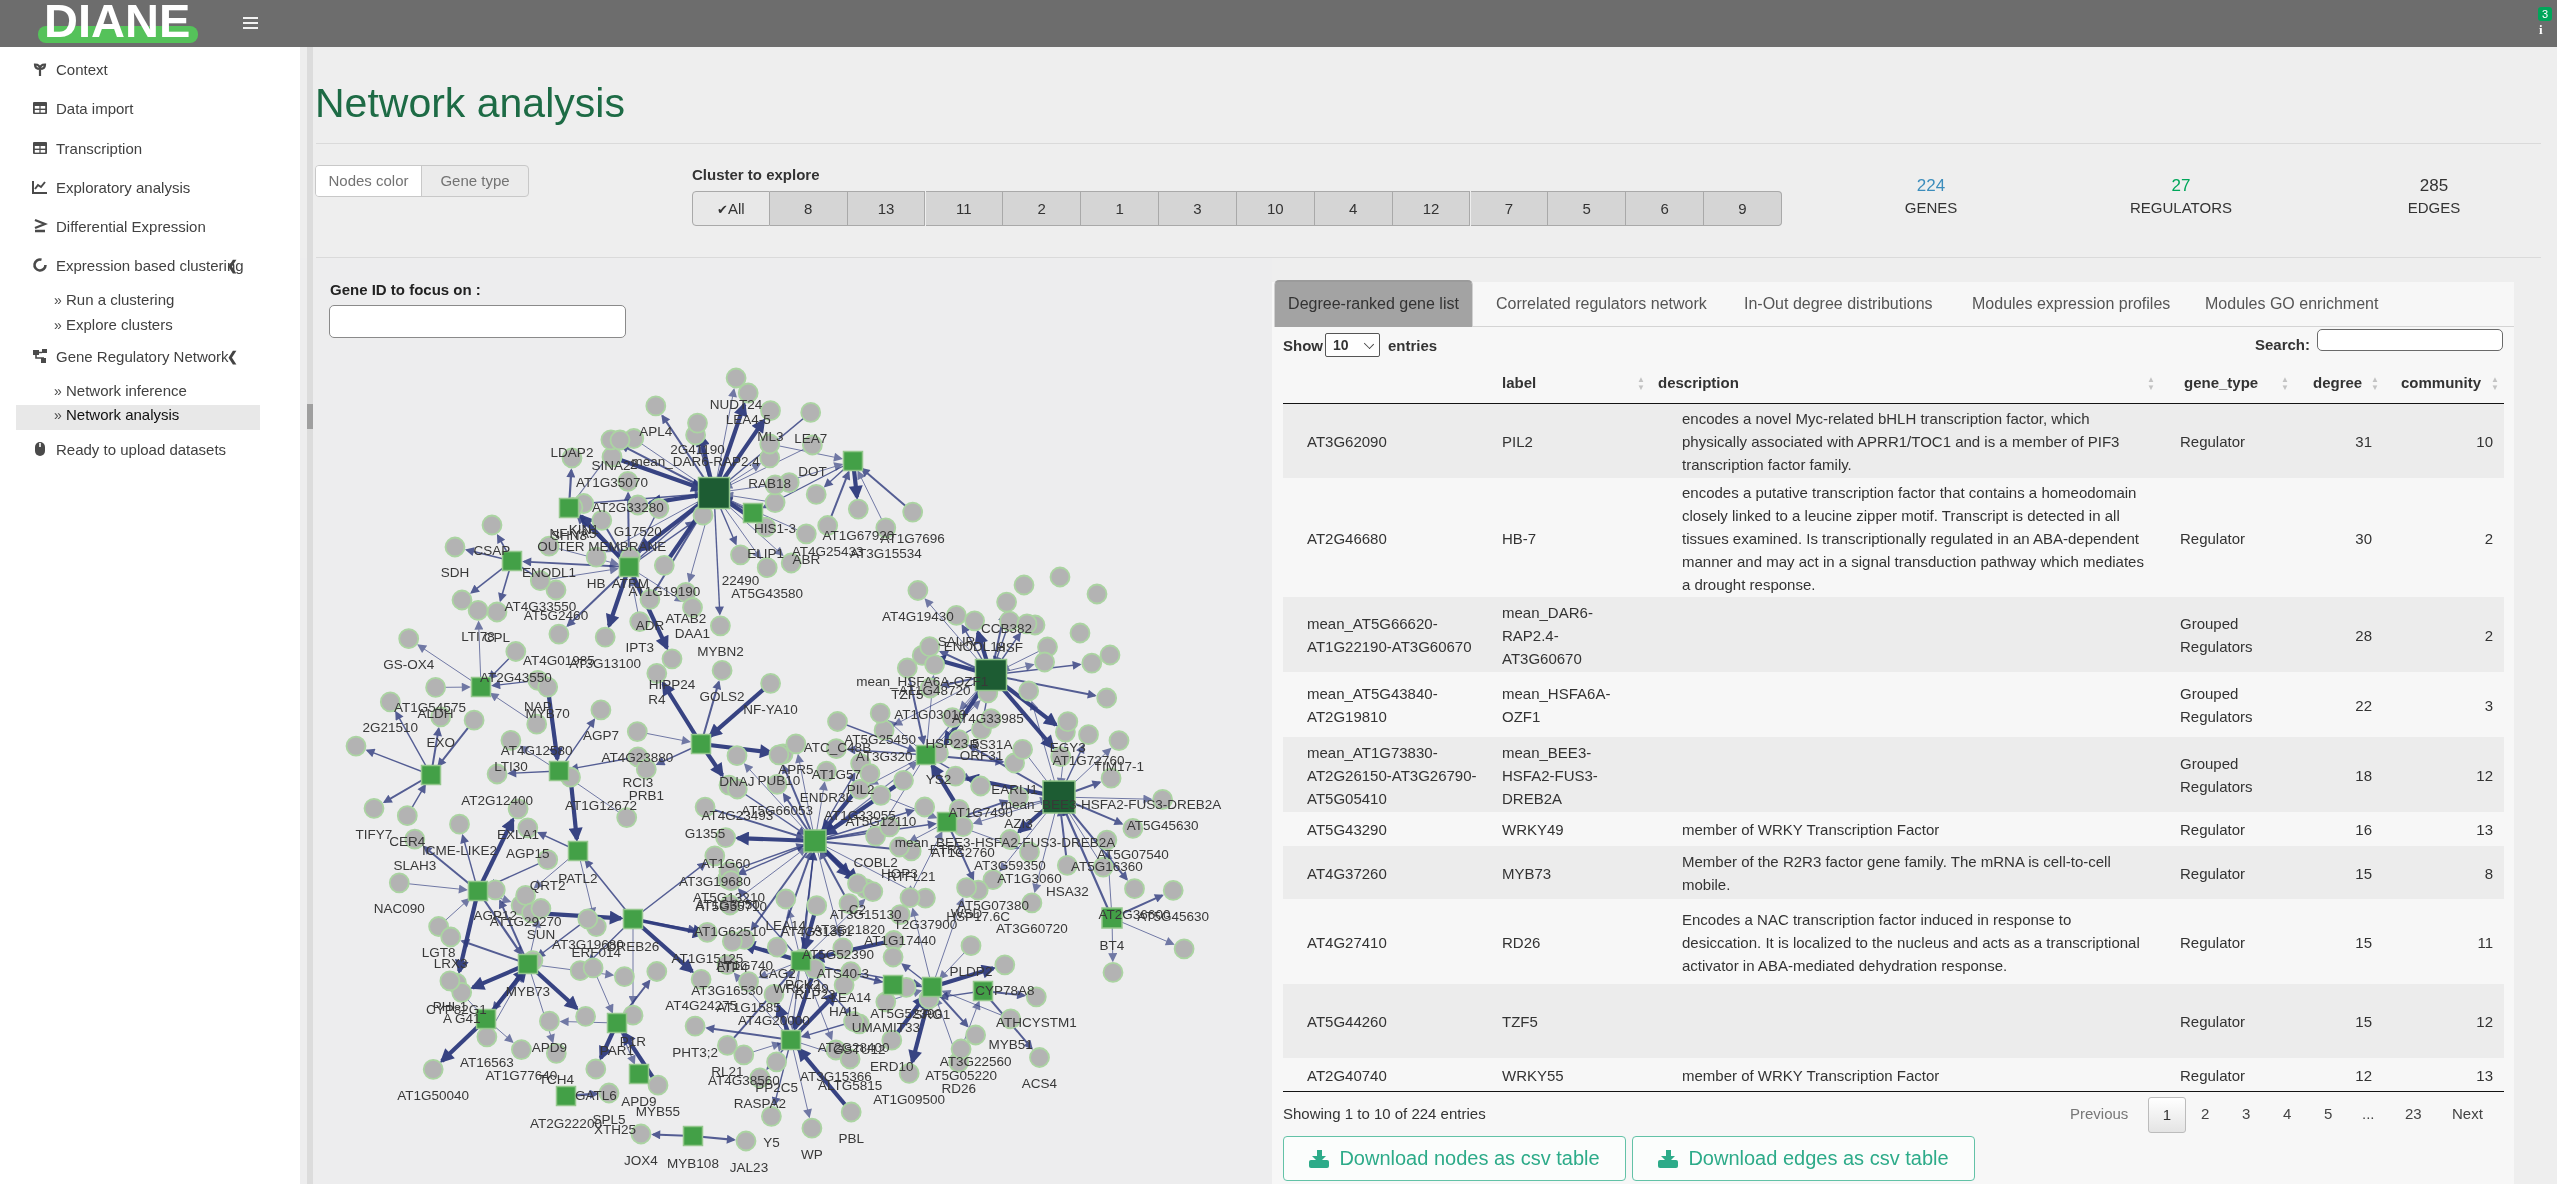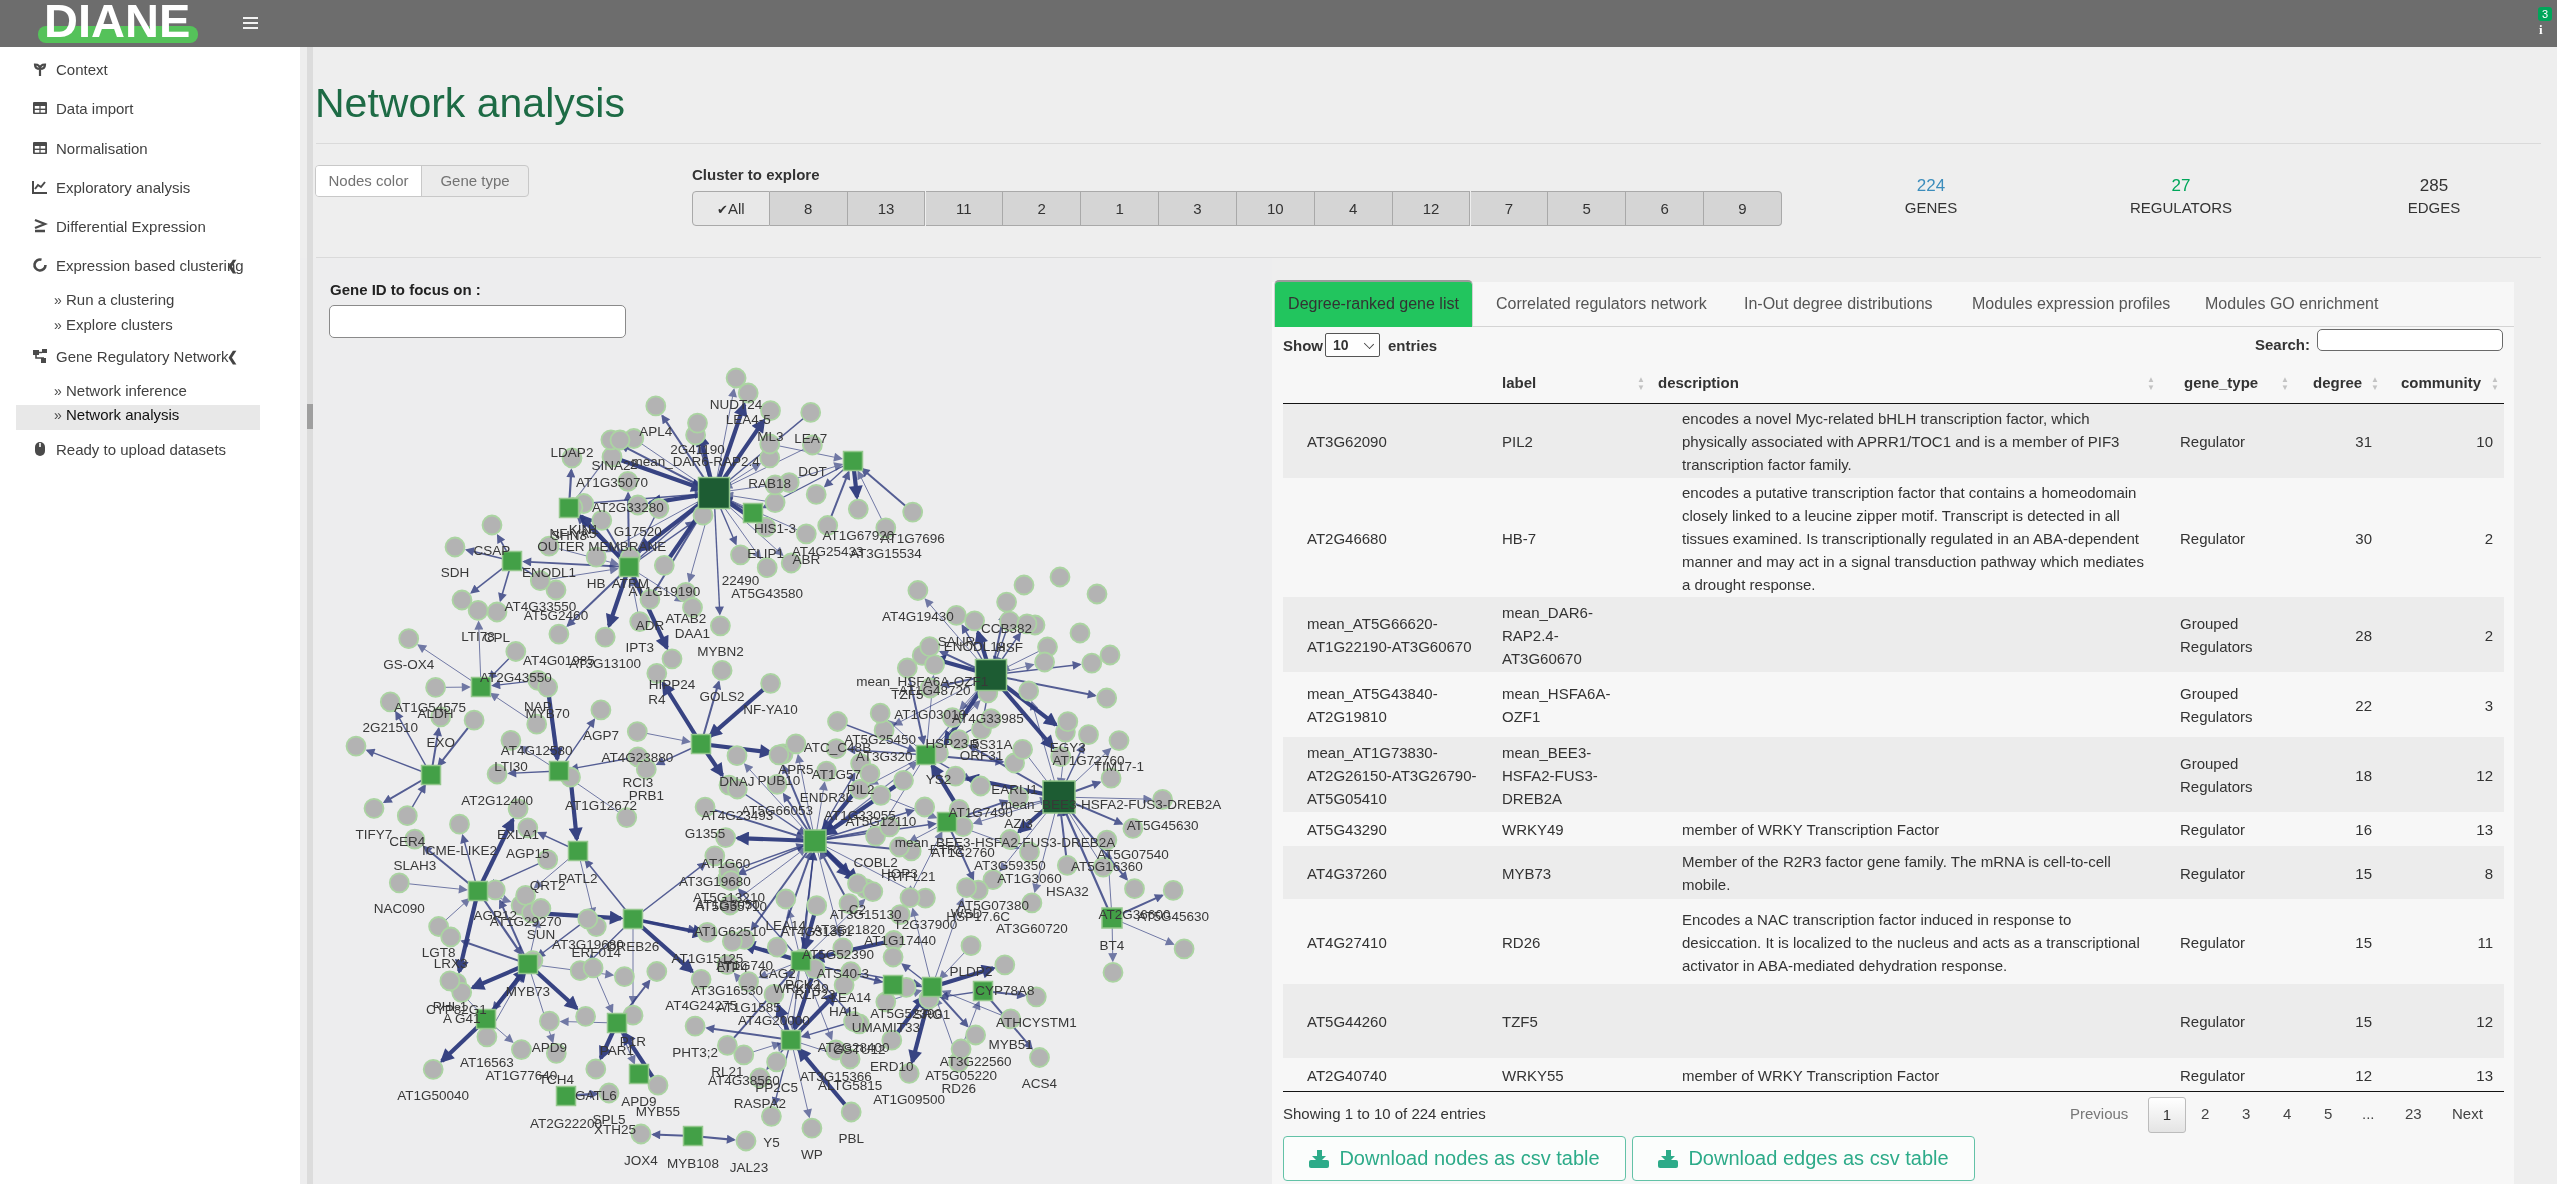--- a/index.html
+++ b/index.html
@@ -45,21 +45,21 @@
 .cb.last { border-radius:0 4px 4px 0; }
 
 .stat { position:absolute; width:220px; text-align:center; }
 .stat .num { font-size:17px; }
 .stat .lab { font-size:15px; color:#333; margin-top:3px; }
 
 #geneidlab { position:absolute; left:330px; top:281px; font-size:15px; font-weight:bold; color:#222; }
 #geneidbox { position:absolute; left:329px; top:305px; width:297px; height:33px; background:#fff; border:1.5px solid #8a8a8a; border-radius:5px; }
 
 #net { position:absolute; left:300px; top:258px; width:972px; height:926px; background:#ededee; }
-#tab-active { position:absolute; left:1274px; top:280px; width:199px; height:47px; background:#22c55e;
+#tab-active { position:absolute; left:1274px; top:280px; width:199px; height:47px; background:#a3a3a3;
   border-top:2px solid #9b9b9b; border-left:1px solid #d0d0d0; border-right:1px solid #d0d0d0;
   border-radius:5px 5px 0 0; color:#333; text-align:center; line-height:44px; font-size:16px; }
 #tabline { position:absolute; left:1473px; top:326px; width:1041px; height:1px; background:#d4d4d4; }
 .tablab { position:absolute; top:295px; font-size:16px; color:#555; }
 
 .bold15 { font-weight:bold; font-size:15px; color:#333; }
 #showsel { position:absolute; left:1325px; top:333px; width:55px; height:24px; background:#fefefe; border:1px solid #555; border-radius:2px; }
 #showsel:after { content:""; position:absolute; right:6px; top:6px; width:7px; height:7px; border-right:1.6px solid #444; border-bottom:1.6px solid #444; transform:rotate(45deg) scale(1,.8); }
 #searchbox { position:absolute; left:2317px; top:329px; width:186px; height:22px; background:#fff; border:1.5px solid #6a6a6a; border-radius:5px; }
 
@@ -880,21 +880,21 @@
       <span class="tx">Data import</span>
     </div>
 <div class="mi" style="top:92px;">
       <span class="ic"><svg width="16" height="16" viewBox="0 0 16 16">
           <rect x="1" y="2" width="14" height="12" rx="1" fill="#4a4a4a"></rect>
           <rect x="2.8" y="6" width="4.6" height="2.6" fill="#fff"></rect>
           <rect x="8.6" y="6" width="4.6" height="2.6" fill="#fff"></rect>
           <rect x="2.8" y="10" width="4.6" height="2.6" fill="#fff"></rect>
           <rect x="8.6" y="10" width="4.6" height="2.6" fill="#fff"></rect>
         </svg></span>
-      <span class="tx">Normalisation</span>
+      <span class="tx">Transcription</span>
     </div>
 <div class="mi" style="top:131px;">
       <span class="ic"><svg width="16" height="16" viewBox="0 0 16 16">
           <path d="M1 2v12h14" stroke="#4a4a4a" stroke-width="2" fill="none"></path>
           <path d="M3 10l3-4 3 2 4-5" stroke="#4a4a4a" stroke-width="2" fill="none"></path>
         </svg></span>
       <span class="tx">Exploratory analysis</span>
     </div>
 <div class="mi" style="top:170px;">
       <span class="ic"><svg width="16" height="16" viewBox="0 0 16 16">

